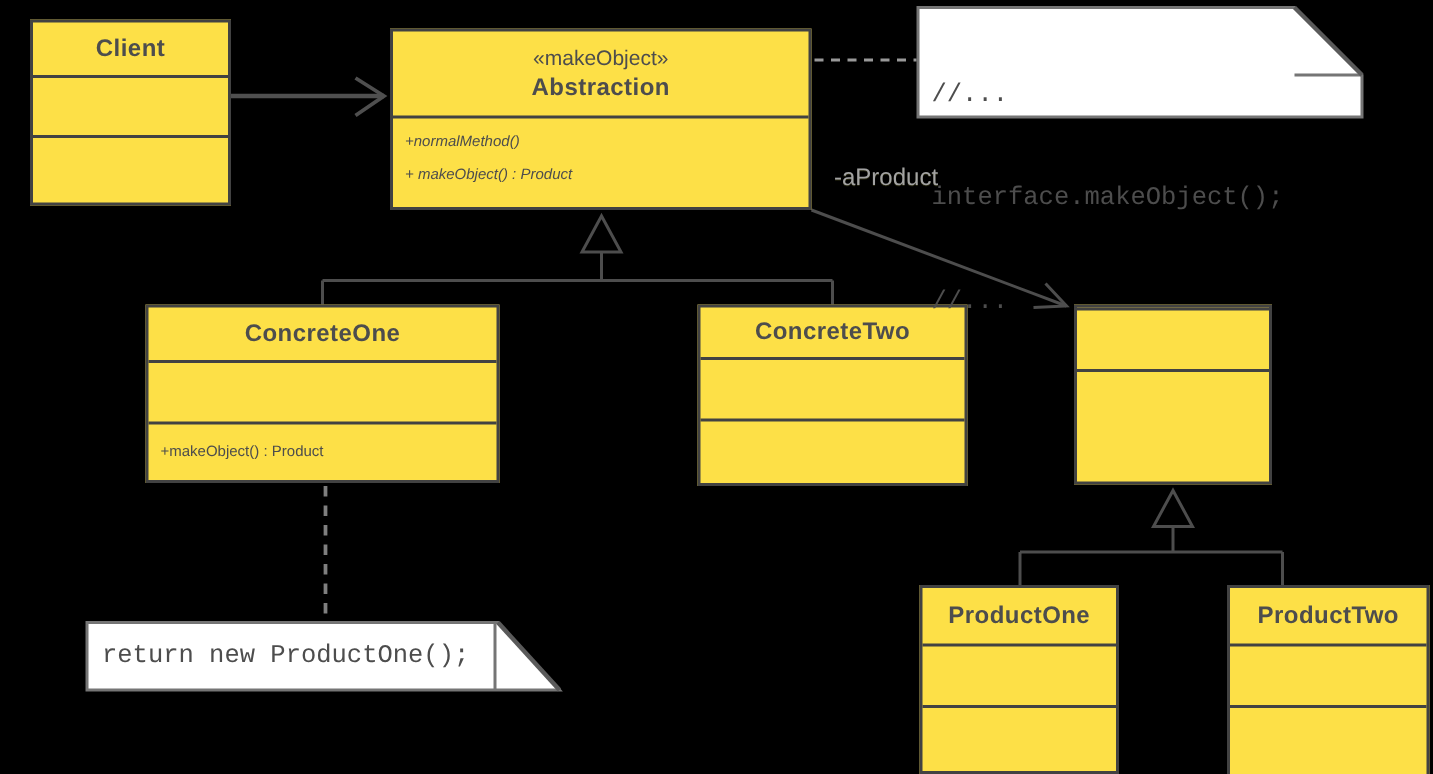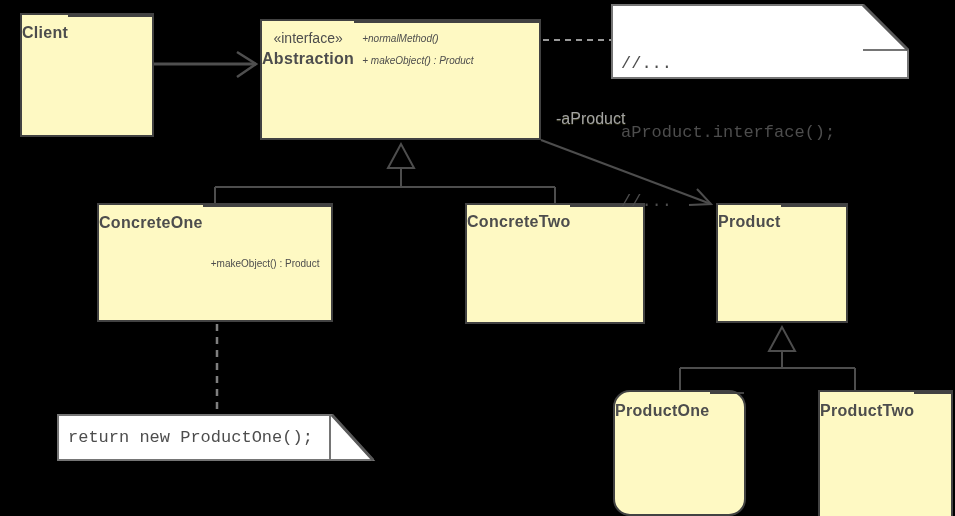--- a/index.html
+++ b/index.html
@@ -5,22 +5,22 @@
   html, body { margin:0; padding:0; background:#000; }
   .canvas {
     position:relative; width:955px; height:516px; background:#000000;
     overflow:hidden; font-family:"Liberation Sans", sans-serif;
   }
   .layer { position:absolute; left:0; top:0; width:955px; height:516px; }
 
   
   .cls {
     position:absolute; box-sizing:border-box;
-    background:#fef9c3; border:2px solid #424242; color:#4d4d4d;
-    display:flex; flex-direction:row;
+    background:#fde047; border:2px solid #424242; color:#4d4d4d;
+    display:flex; flex-direction:column;
   }
   .cls .head {
     display:flex; flex-direction:column; justify-content:center; align-items:center;
     font-weight:bold; font-size:16px; letter-spacing:0.3px; flex:0 0 auto;
   }
   .cls .stereo { font-weight:normal; font-size:14px; letter-spacing:0; line-height:19px; }
   .cls .cname  { line-height:21px; }
   .comp { box-sizing:border-box; border-top:2px solid #424242; flex:0 0 auto; }
   .comp.fill { flex:1 1 auto; }
   .meths { font-size:10px; padding:5px 4px 0 8px; line-height:22px; }
@@ -76,21 +76,21 @@
   <div class="cls" style="left:20px; top:13px; width:134px; height:124px;">
     <div class="head" style="height:35px">
       <span class="cname">Client</span>
     </div>
     <div class="comp" style="height:40px"></div>
     <div class="comp fill"></div>
   </div>
 
   <div class="cls" style="left:260px; top:19px; width:281px; height:121px;">
     <div class="head" style="height:56px">
-      <span class="stereo">«interface»</span>
+      <span class="stereo">«makeObject»</span>
       <span class="cname">Abstraction</span>
     </div>
     <div class="comp fill meths">
       <div class="it">+normalMethod()</div>
       <div class="it">+ makeObject() : Product</div>
     </div>
   </div>
 
   <div class="cls" style="left:97px; top:203px; width:236px; height:119px;">
     <div class="head" style="height:35px">
@@ -104,46 +104,43 @@
 
   <div class="cls" style="left:465px; top:203px; width:180px; height:121px;">
     <div class="head" style="height:33px">
       <span class="cname">ConcreteTwo</span>
     </div>
     <div class="comp" style="height:41px"></div>
     <div class="comp fill"></div>
   </div>
 
   <div class="cls" style="left:716px; top:203px; width:132px; height:120px;">
-    <div class="head" style="height:33px">
-      <span class="cname">Product</span>
-    </div>
     <div class="comp" style="height:41px"></div>
     <div class="comp fill"></div>
   </div>
 
-  <div class="cls" style="left:613px; top:390px; width:133px; height:126px;border-radius:17px;">
+  <div class="cls" style="left:613px; top:390px; width:133px; height:126px;">
     <div class="head" style="height:37px">
       <span class="cname">ProductOne</span>
     </div>
     <div class="comp" style="height:41px"></div>
     <div class="comp fill"></div>
   </div>
 
   <div class="cls" style="left:818px; top:390px; width:135px; height:160px;">
     <div class="head" style="height:37px">
       <span class="cname">ProductTwo</span>
     </div>
     <div class="comp" style="height:41px"></div>
     <div class="comp fill"></div>
   </div>
 
   <div class="note-text" style="left:621px; top:6px; width:240px;">
     <div>//...</div>
-    <div>aProduct.interface();</div>
+    <div>interface.makeObject();</div>
     <div>//...</div>
   </div>
   <div class="note-text single" style="left:68px; top:415px; height:45px;">
     <div>return new ProductOne();</div>
   </div>
 
   <div class="assoc-label" style="left:556px; top:110px;">-aProduct</div>
 
 </div>
 

